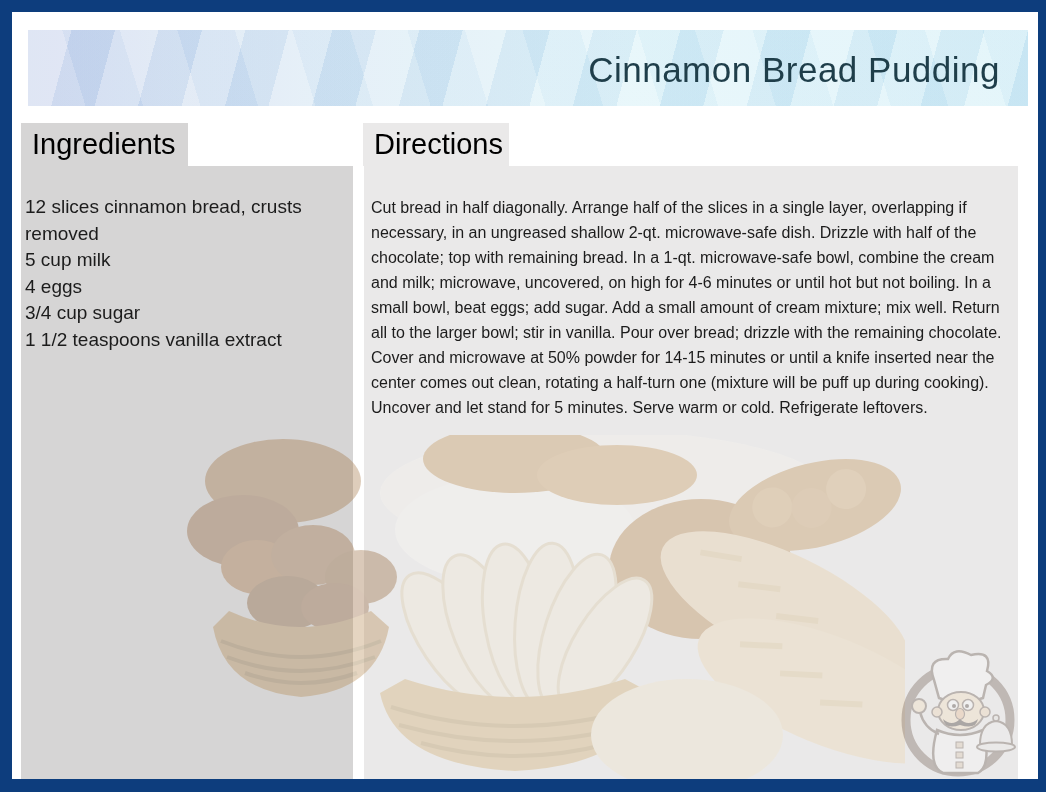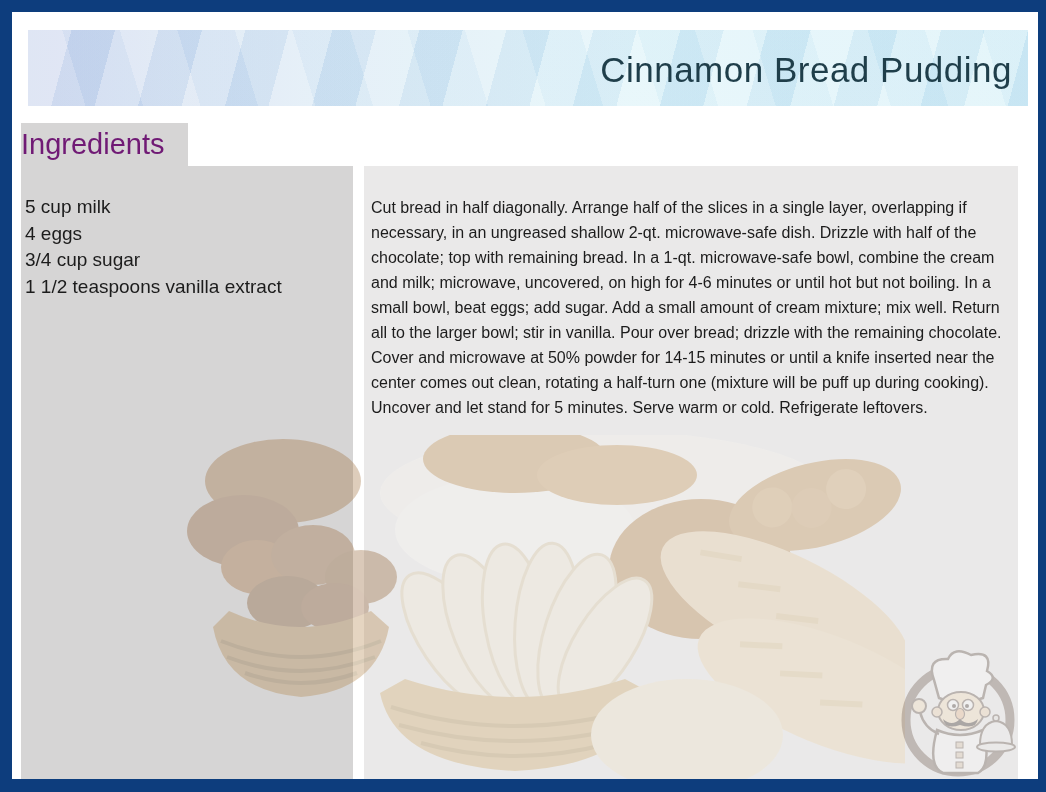--- a/index.html
+++ b/index.html
@@ -27,30 +27,30 @@
   
   .banner{
     position:absolute;left:16px;top:18px;width:1000px;height:76px;
     background:
       repeating-linear-gradient(105deg, rgba(255,255,255,0.28) 0 42px, rgba(165,195,230,0.13) 42px 84px),
       repeating-linear-gradient(73deg, rgba(255,255,255,0.22) 0 55px, rgba(175,205,238,0.10) 55px 110px),
       linear-gradient(90deg, var(--banner-start) 0%, #d2e4f2 28%, var(--banner-end) 60%, #d0eef6 100%);
     display:flex;align-items:center;justify-content:flex-end;
   }
   .banner h1{
-    margin:0;padding:4px 16px 0 0;
+    margin:0;padding:4px 28px 0 0;
     font-size:35px;font-weight:400;letter-spacing:0.5px;
     color:var(--title-text);
   }
   
   .hbox{
     position:absolute;height:43px;
     display:flex;align-items:center;
-    font-size:29px;color:#701a75;
-    padding-left:0;box-sizing:border-box;
+    font-size:29px;color:#000000;
+    padding-left:11px;box-sizing:border-box;
     z-index:3;
   }
   .hbox.ing{left:9px;top:111px;width:167px;background:var(--ingredients-bg);}
   .hbox.dir{left:351px;top:111px;width:146px;background:var(--directions-bg);}
   
   .panel{position:absolute;top:154px;height:613px;z-index:1;}
   .panel.ing{left:9px;width:332px;background:var(--ingredients-bg);}
   .panel.dir{left:352px;width:654px;background:var(--directions-bg);}
   
   .ing-text{
@@ -131,22 +131,26 @@
       <ellipse cx="644" cy="256" rx="140" ry="54" fill="#eed6ab"></ellipse>
       <path d="M544,246 L584,232 M592,258 L632,244 M640,270 L680,256" stroke="#ddbe85" stroke-width="6" fill="none"></path>
     </g>
 
     <ellipse cx="502" cy="300" rx="96" ry="56" fill="#f2e3c4"></ellipse>
   </svg>
 
   <div class="hbox ing">
     <span>Ingredients</span>
   </div>
+  <div class="hbox dir">
+    <span>Directions</span>
+  </div>
 
   <div class="ing-text">
+    <div>12 slices cinnamon bread, crusts removed</div>
     <div>5 cup milk</div>
     <div>4 eggs</div>
     <div>3/4 cup sugar</div>
     <div>1 1/2 teaspoons vanilla extract</div>
   </div>
 
   <div class="dir-text">
     <p>Cut bread in half diagonally. Arrange half of the slices in a single layer, overlapping if necessary, in an ungreased shallow 2-qt. microwave-safe dish. Drizzle with half of the chocolate; top with remaining bread. In a 1-qt. microwave-safe bowl, combine the cream and milk; microwave, uncovered, on high for 4-6 minutes or until hot but not boiling. In a small bowl, beat eggs; add sugar. Add a small amount of cream mixture; mix well. Return all to the larger bowl; stir in vanilla. Pour over bread; drizzle with the remaining chocolate. Cover and microwave at 50% powder for 14-15 minutes or until a knife inserted near the center comes out clean, rotating a half-turn one (mixture will be puff up during cooking). Uncover and let stand for 5 minutes. Serve warm or cold. Refrigerate leftovers.</p>
   </div>
 

